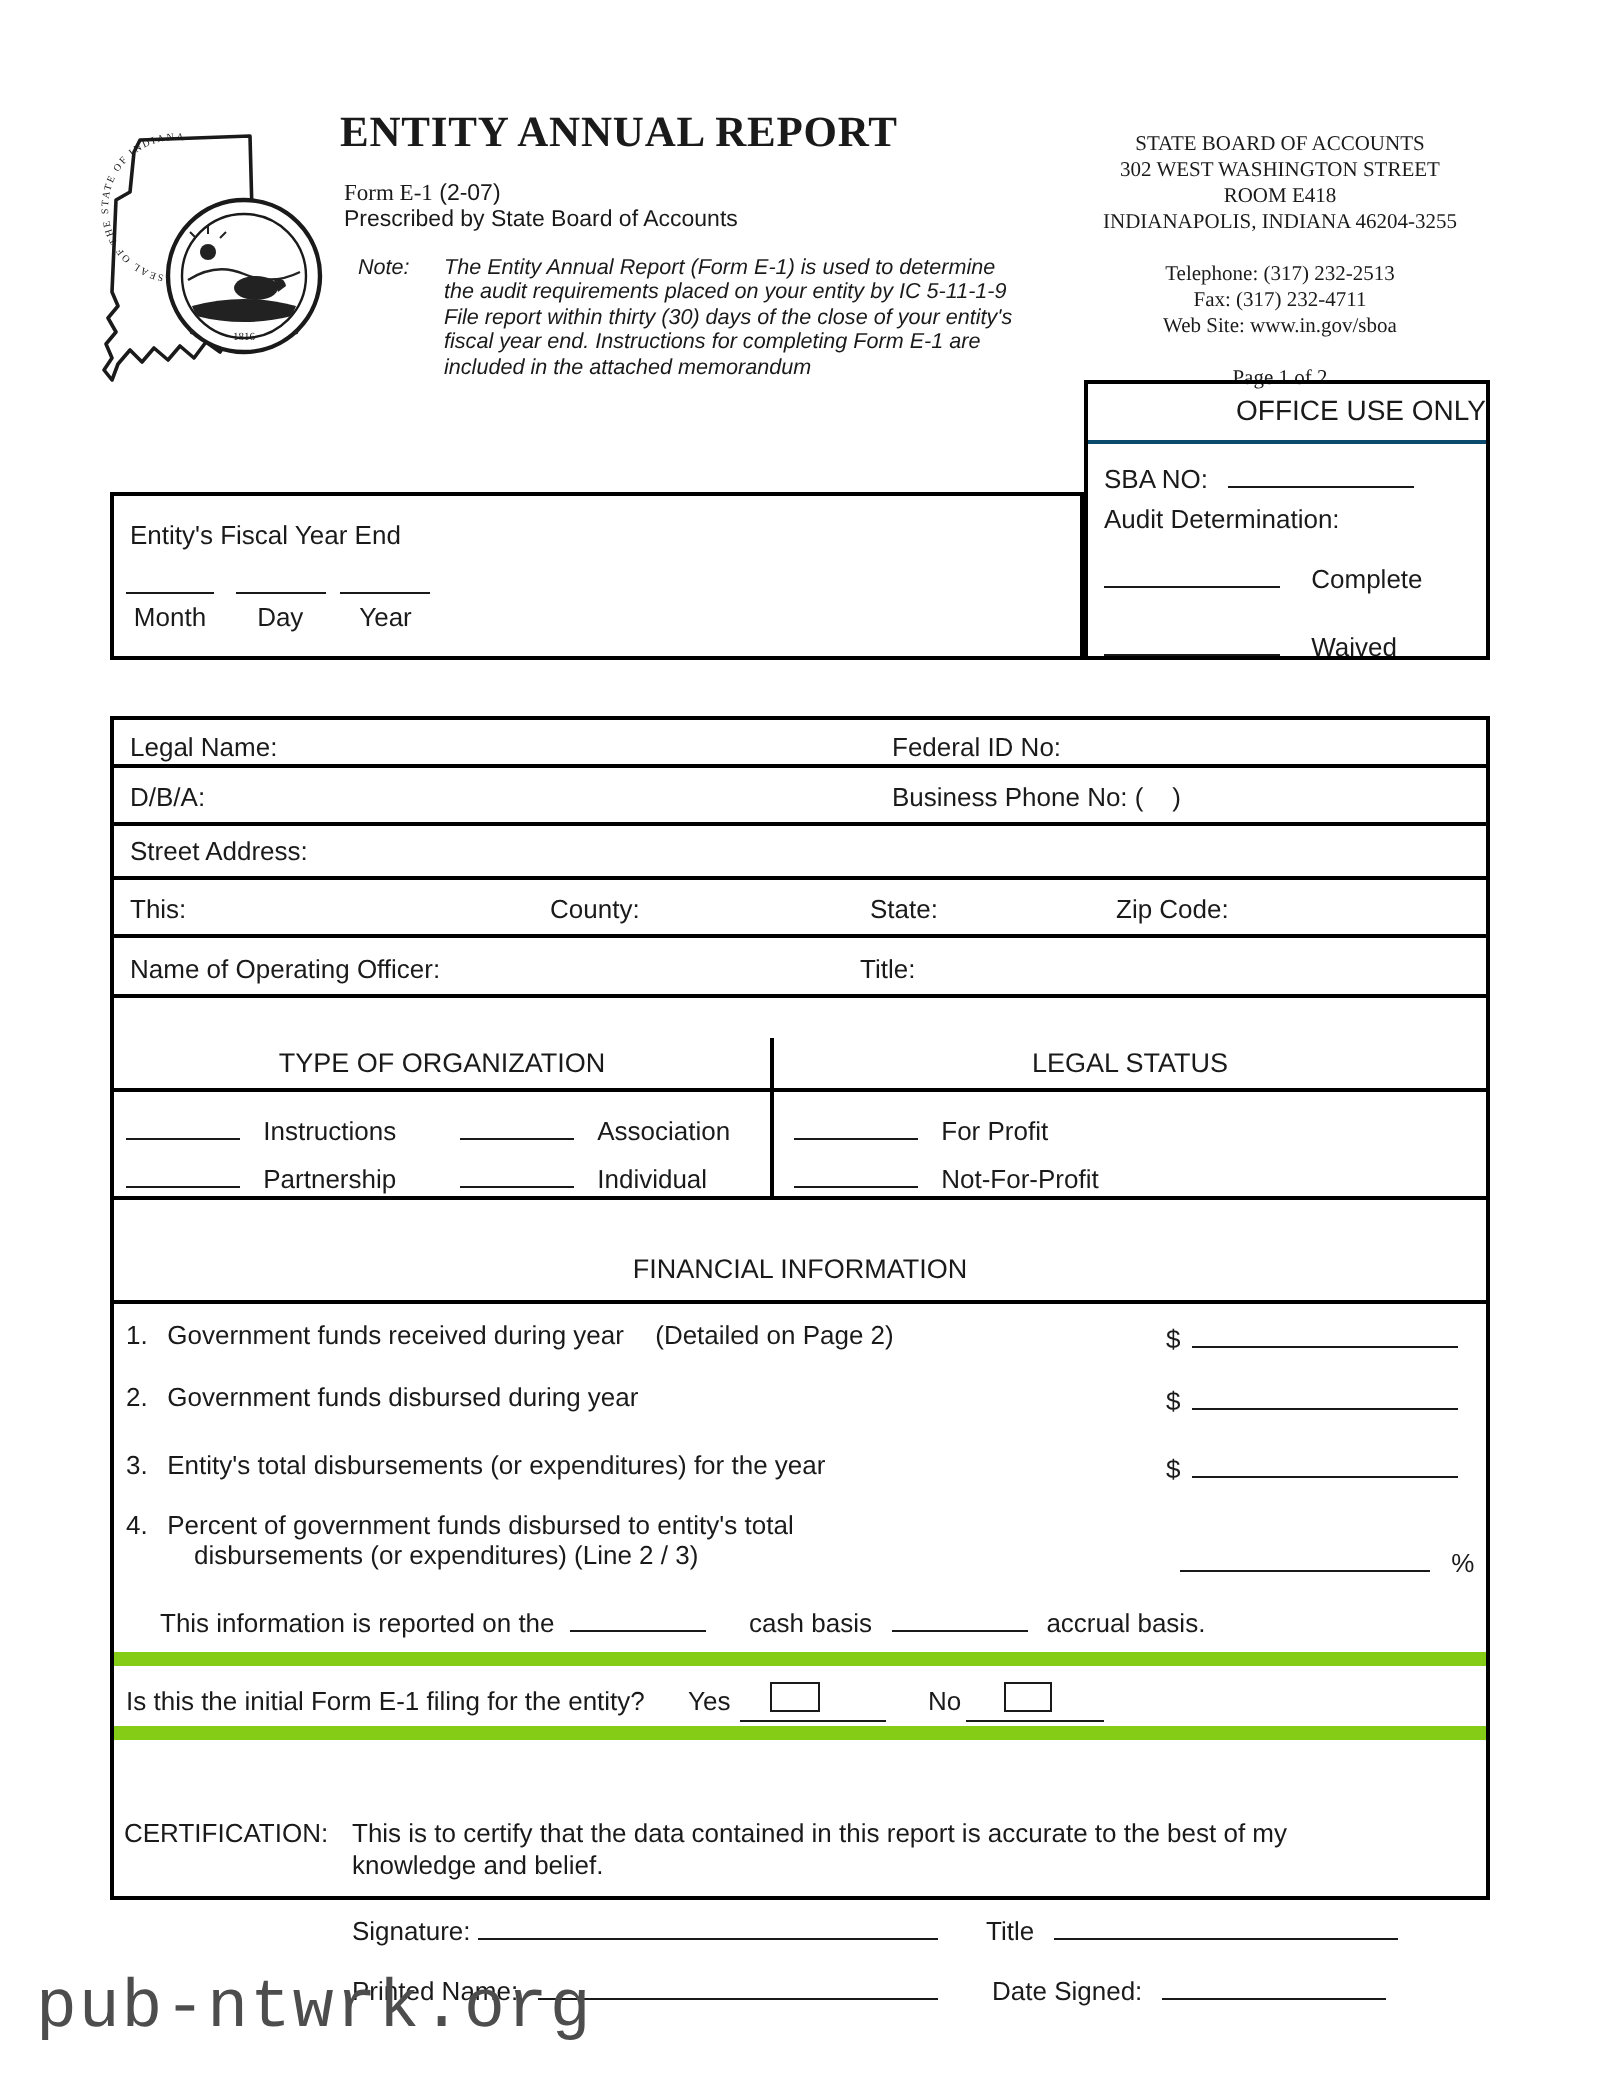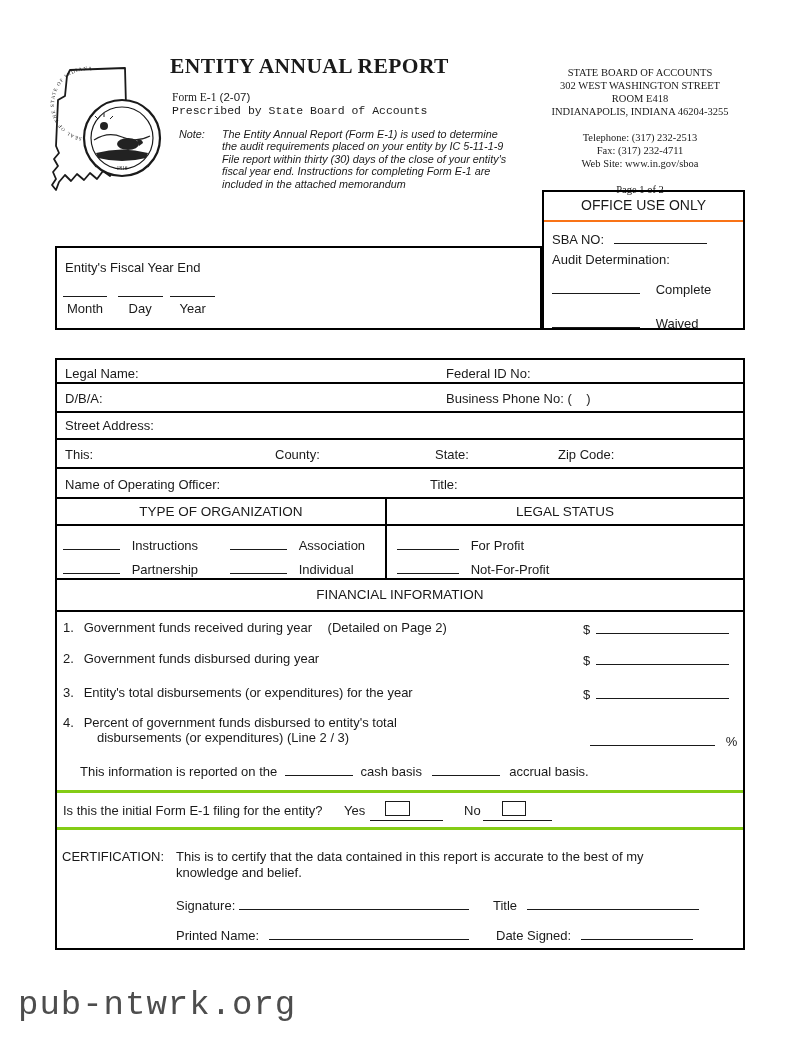--- a/index.html
+++ b/index.html
@@ -8,45 +8,45 @@
   .abs{position:absolute;}
   .serif{font-family:"Liberation Serif",serif;}
   .pre{white-space:pre;}
   .preline{white-space:pre-line;}
   .center{text-align:center;}
   .u{display:inline-block;height:13px;border-bottom:1px solid #1a1a1a;vertical-align:baseline;}
   
   .title{left:170px;top:54px;font-family:"Liberation Serif",serif;font-weight:bold;
          font-size:21.5px;letter-spacing:.4px;}
   .formline{left:172px;top:91px;font-size:11.5px;}
-  .prescribed{left:172px;top:104px;font-size:11.5px;font-family:Liberation Mono, monospace;}
+  .prescribed{left:172px;top:104px;font-size:11.5px;}
   .noteblock{left:179px;top:128px;width:380px;display:flex;font-style:italic;font-size:10.8px;}
   .notelabel{width:43px;flex:none;}
   .notetext{width:330px;line-height:12.4px;}
   .agency{left:520px;top:67px;width:240px;text-align:center;font-family:"Liberation Serif",serif;
           font-size:10.5px;line-height:12.9px;}
   .contact{left:520px;top:131px;width:240px;text-align:center;font-family:"Liberation Serif",serif;
            font-size:10.5px;line-height:13px;}
   .pageind{left:520px;top:184px;width:240px;text-align:center;font-family:"Liberation Serif",serif;
            font-size:10.5px;}
   
   .oubox{left:542px;top:190px;width:203px;height:140px;border:2px solid #000;box-sizing:border-box;}
-  .ouhead{height:28px;line-height:26px;border-bottom:2px solid #f97316;text-align:center;font-size:14px;}
+  .ouhead{height:28px;line-height:26px;border-bottom:2px solid #0c4a6e;text-align:right;font-size:14px;}
   
   .fybox{left:55px;top:246px;width:487px;height:84px;border:2px solid #000;box-sizing:border-box;}
   .fycell{display:inline-block;border-top:1.5px solid #1a1a1a;padding-top:4px;text-align:center;}
   
   .maintable{left:55px;top:358px;width:690px;height:592px;border:2px solid #000;box-sizing:border-box;}
   .trow{position:relative;box-sizing:border-box;border-bottom:2px solid #000;}
-  .trow.heavy{border-bottom:3px solid #84cc16;}
+  .trow.heavy{border-bottom:7px solid #84cc16;}
   .trow.last{border-bottom:none;}
   .splitrow{display:flex;}
   .splitrow .lcell{width:330px;flex:none;border-right:2px solid #000;box-sizing:border-box;position:relative;}
   .splitrow .rcell{flex:1;position:relative;}
-  .sechead{font-size:13.5px;}
+  .sechead{font-size:13.5px;margin-top:20px;}
   .opt{position:absolute;white-space:nowrap;}
   .opt .u{width:57px;}
   .opt .olabel{margin-left:8px;}
   .fin{position:absolute;left:6px;white-space:nowrap;}
   .finno{display:inline-block;width:17px;}
   .findetail{margin-left:12px;}
   .dollar{position:absolute;left:526px;white-space:nowrap;}
   .dollar .u{width:133px;margin-left:2px;}
   .chkline{position:absolute;height:19px;border-bottom:1.5px solid #1a1a1a;}
   .chkbox{position:absolute;width:25px;height:15px;border:1.5px solid #1a1a1a;background:#fff;box-sizing:border-box;}
@@ -240,37 +240,37 @@
       </div>
       <div class="fin" style="top:118px;left:40px;">disbursements (or expenditures) (Line 2 / 3)</div>
       <div class="abs" style="left:533px;top:119px;white-space:nowrap;">
         <span class="u" style="width:125px;height:14px;"></span>
         <span style="margin-left:7px;">%</span>
       </div>
 
       <div class="abs" style="left:23px;top:150px;white-space:nowrap;">
         <span>This information is reported on the</span>
         <span class="u" style="width:68px;margin-left:4px;"></span>
-        <span style="margin-left:4px;">cash basis</span>
+        <span style="margin-left:18px;">cash basis</span>
         <span class="u" style="width:68px;margin-left:6px;"></span>
         <span style="margin-left:6px;">accrual basis.</span>
       </div>
     </div>
 
     <div class="trow heavy" style="height:37px;">
       <span class="abs" style="left:6px;top:10px;">Is this the initial Form E-1 filing for the entity?</span>
       <span class="abs" style="left:287px;top:10px;">Yes</span>
       <span class="chkline" style="left:313px;top:8px;width:73px;"></span>
       <span class="chkbox" style="left:328px;top:8px;"></span>
       <span class="abs" style="left:407px;top:10px;">No</span>
       <span class="chkline" style="left:426px;top:8px;width:69px;"></span>
       <span class="chkbox" style="left:445px;top:8px;width:24px;"></span>
     </div>
 
-    <div class="trow last" style="height:114px;">
+    <div class="trow last" style="height:114px;margin-top:20px;">
       <span class="abs" style="left:5px;top:19px;">CERTIFICATION:</span>
       <span class="abs preline" style="left:119px;top:19px;width:545px;line-height:15.5px;">This is to certify that the data contained in this report is accurate to the best of my
 knowledge and belief.</span>
       <span class="abs" style="left:119px;top:66px;white-space:nowrap;">
         <span>Signature:</span>
         <span class="u" style="width:230px;"></span>
       </span>
       <span class="abs" style="left:436px;top:66px;white-space:nowrap;">
         <span>Title</span>
         <span class="u" style="width:172px;margin-left:6px;"></span>

